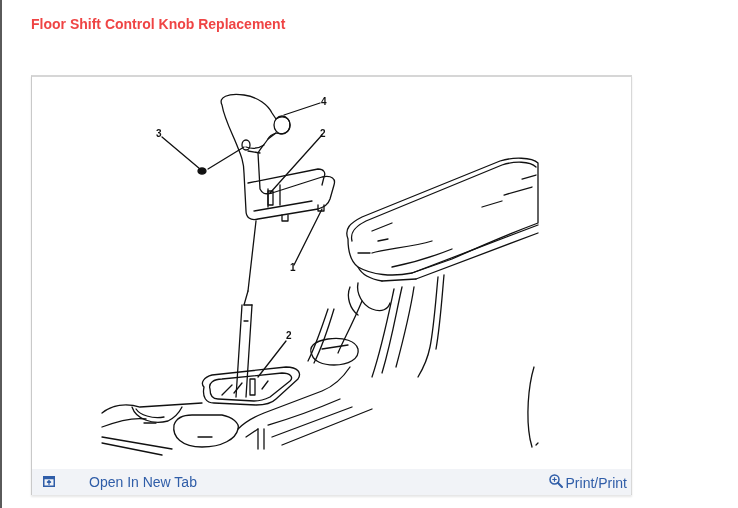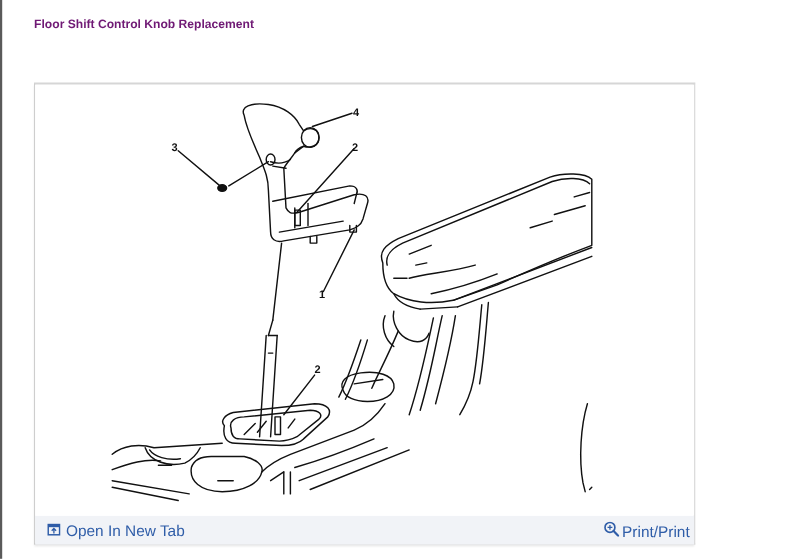--- a/index.html
+++ b/index.html
@@ -14,23 +14,23 @@
     .left-rule {
       position: absolute;
       left: 0; top: 0;
       width: 2px; height: 508px;
       background: #5a5a5a;
     }
     .page-title {
       position: absolute;
       left: 31px;
       top: 16px;
-      font-size: 11px;
+      font-size: 14px;
       font-weight: bold;
-      color: #701a75;
+      color: #ef4444;
       letter-spacing: 0;
     }
     .figure-card {
       position: absolute;
       left: 31px;
       top: 75px;
       width: 601px;
       height: 420px;
       border: 1px solid #c9c9c9;
       border-top: 2px solid #d6d6d6;
@@ -61,21 +61,21 @@
     .footer-link {
       position: absolute;
       top: 5px;
       font-size: 14px;
       color: #2f5da8;
       cursor: pointer;
       display: flex;
       align-items: center;
       white-space: nowrap;
     }
-    .open-tab-link { left: 11px; }
+    .open-tab-link { left: 11px; gap: 29px; }
     .zoom-print-link { right: 4px; }
     .footer-link .icon {
       display: inline-block;
       margin-right: 5px;
     }
     .callout {
       font-family: "Liberation Sans", sans-serif;
       font-size: 10px;
       font-weight: bold;
       fill: #111;

